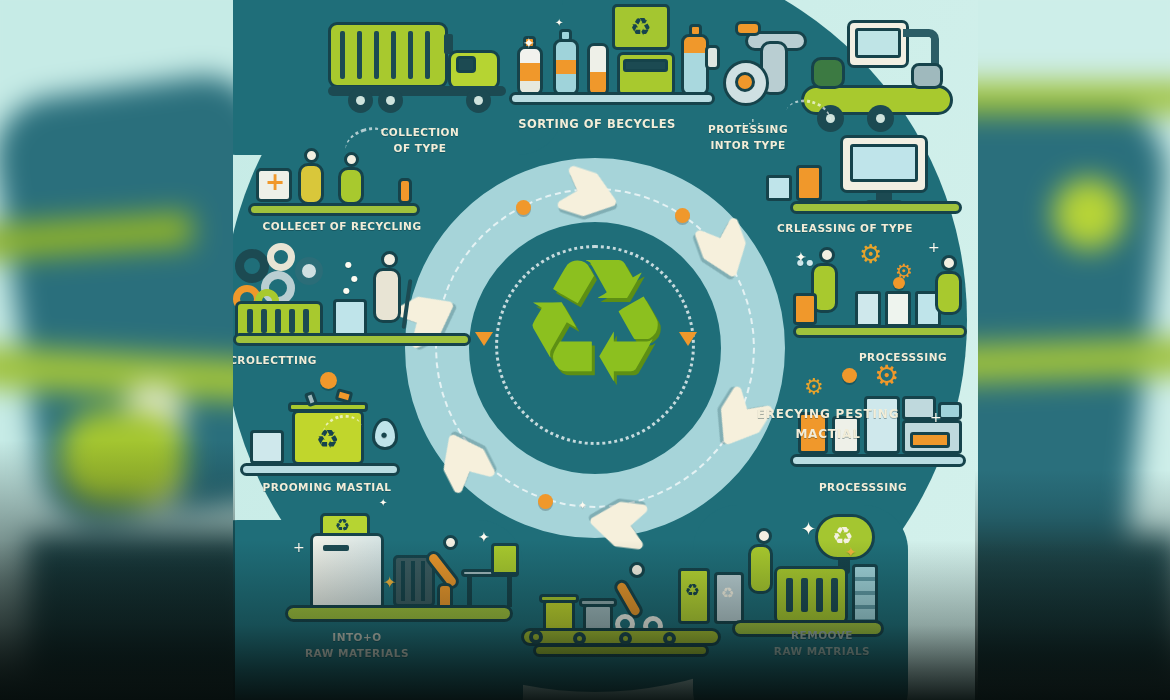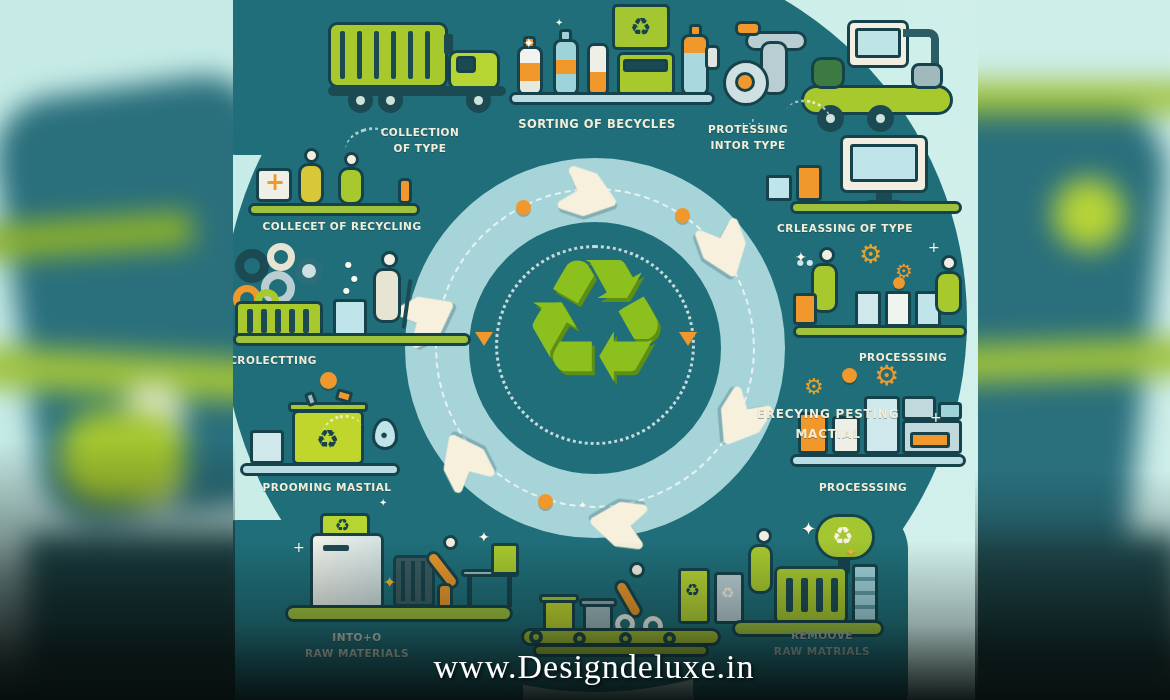--- a/index.html
+++ b/index.html
@@ -357,14 +357,13 @@
       <span>REMOOVE</span><br><span>RAW MATRIALS</span></div>
 
     <div id="center-label">
       <span>ERECYING PESTING</span><br><span>MACTIAL</span></div>
   </div>
 
   <div id="vignette"></div>
   <div class="sidefade" style="left:0;width:235px;background:linear-gradient(to top,rgba(6,14,13,.9) 0,rgba(6,14,13,.55) 120px,rgba(6,14,13,0) 260px);"></div>
   <div class="sidefade" style="right:0;width:195px;background:linear-gradient(to top,rgba(6,14,13,.85) 0,rgba(6,14,13,.45) 110px,rgba(6,14,13,0) 230px);"></div>
 
-  <div id="watermark">www.Designdeluxe.in</div>
 </div>
 
 </body></html>

